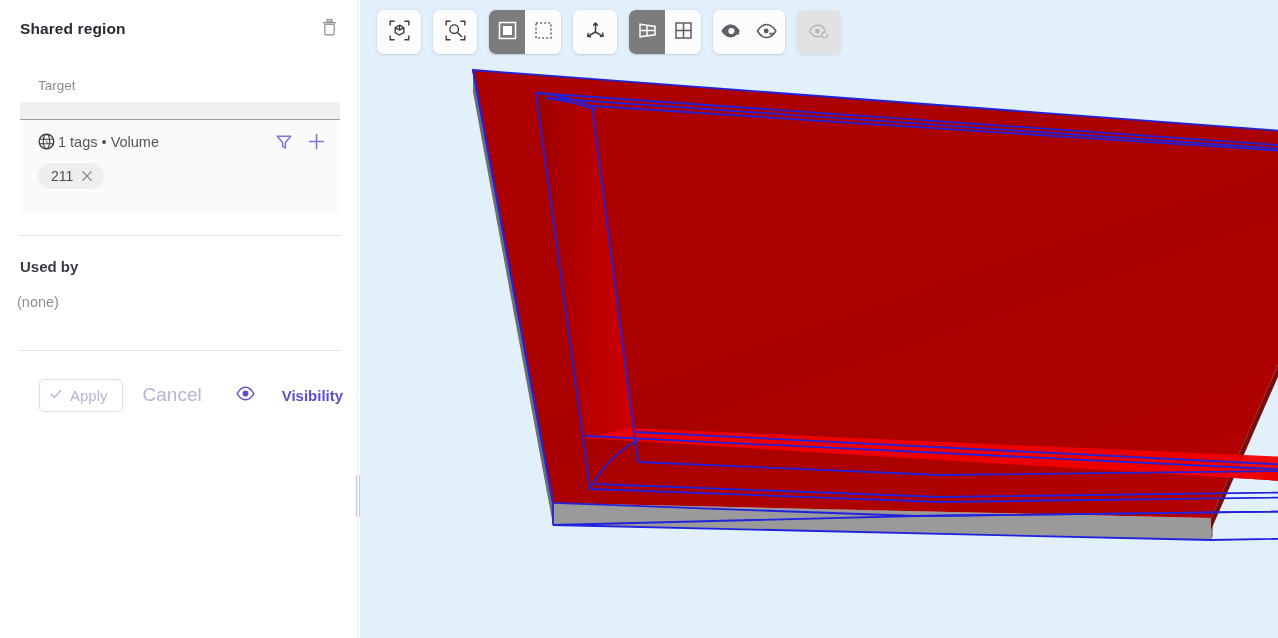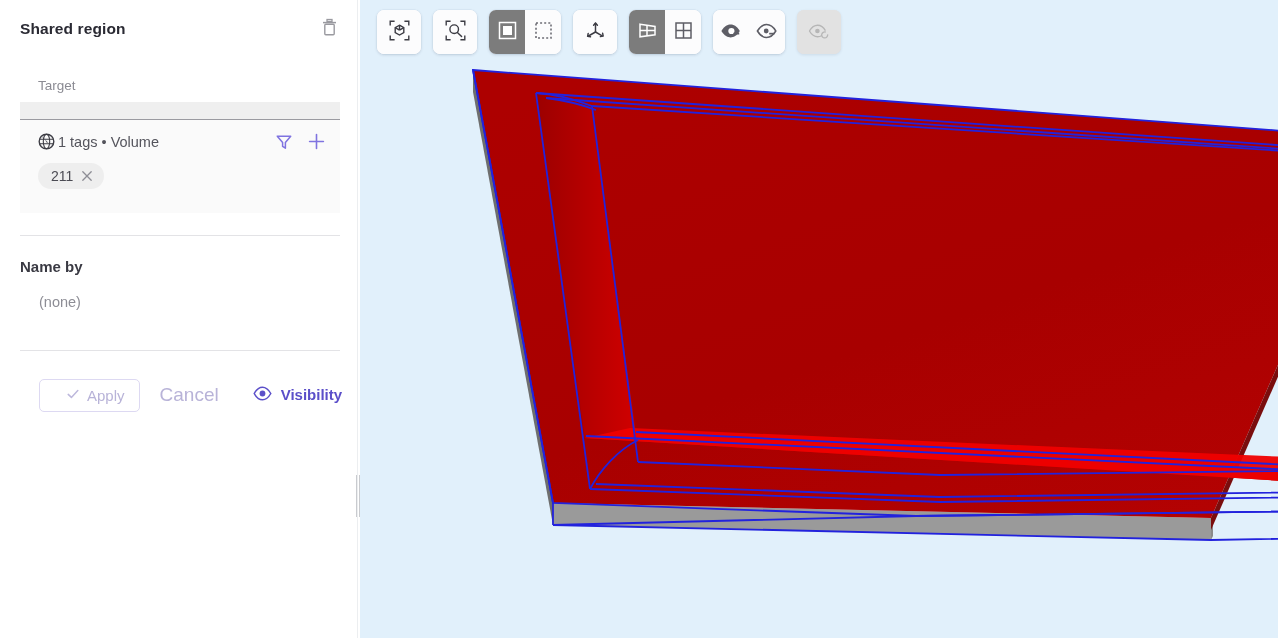--- a/index.html
+++ b/index.html
@@ -73,45 +73,45 @@
   .tagchip .x { cursor: pointer; display: flex; align-items: center; }
 
   .divider { height: 1px; background: #e3e3e6; margin: 22px 20px 0 20px; }
 
   .usedby-h {
     font-size: 15px; font-weight: bold; color: #3a3a43;
     padding: 22px 20px 0 20px;
   }
   .usedby-v {
     font-size: 14.5px; color: #8d8d95;
-    padding: 19px 20px 0 39px;
+    padding: 19px 20px 0 17px;
   }
 
   .divider2 { height: 1px; background: #e3e3e6; margin: 40px 20px 0 20px; }
 
   .actions {
     display: flex; align-items: center;
     padding: 26px 20px 0 39px;
     gap: 0;
   }
   .btn-apply {
     display: inline-flex; align-items: center; gap: 7px;
     border: 1px solid #ddd9f2; border-radius: 5px;
     background: #fff;
-    padding: 7px 14px 7px 26px;
+    padding: 7px 14px 7px 9px;
     font-size: 15px; color: #b8b3d8;
     cursor: default;
   }
   .btn-cancel {
     font-size: 19px; color: #b8b3d8;
     padding: 7px 14px; margin-left: 6px; cursor: default;
     background: none; border: none;
   }
   .btn-visibility {
-    display: inline-flex; align-items: flex-start; gap: 9px;
+    display: inline-flex; align-items: center; gap: 27px;
     font-size: 15px; font-weight: bold; color: #5b4fc9;
     padding: 7px 10px; margin-left: 10px; cursor: pointer;
     background: none; border: none;
   }
 
   .splitter {
     position: absolute; right: 0; top: 0;
     width: 3px; height: 638px;
     background: transparent;
   }
@@ -211,21 +211,21 @@
             <svg width="12" height="12" viewBox="0 0 12 12">
               <path d="M1.8 1.8 L10.2 10.2 M10.2 1.8 L1.8 10.2" stroke="#8d8d95" stroke-width="1.3" stroke-linecap="round"></path>
             </svg>
           </span>
         </span>
       </div>
     </div>
 
     <div class="divider"></div>
 
-    <div class="usedby-h">Name by</div>
+    <div class="usedby-h">Used by</div>
     <div class="usedby-v">(none)</div>
 
     <div class="divider2"></div>
 
     <div class="actions">
       <button class="btn-apply">
         <span>
           <svg width="14" height="14" viewBox="0 0 14 14">
             <path d="M2.2 7.4 L5.4 10.4 L11.8 3.6" fill="none" stroke="#bdb8dc" stroke-width="1.5" stroke-linecap="round" stroke-linejoin="round"></path>
           </svg>

